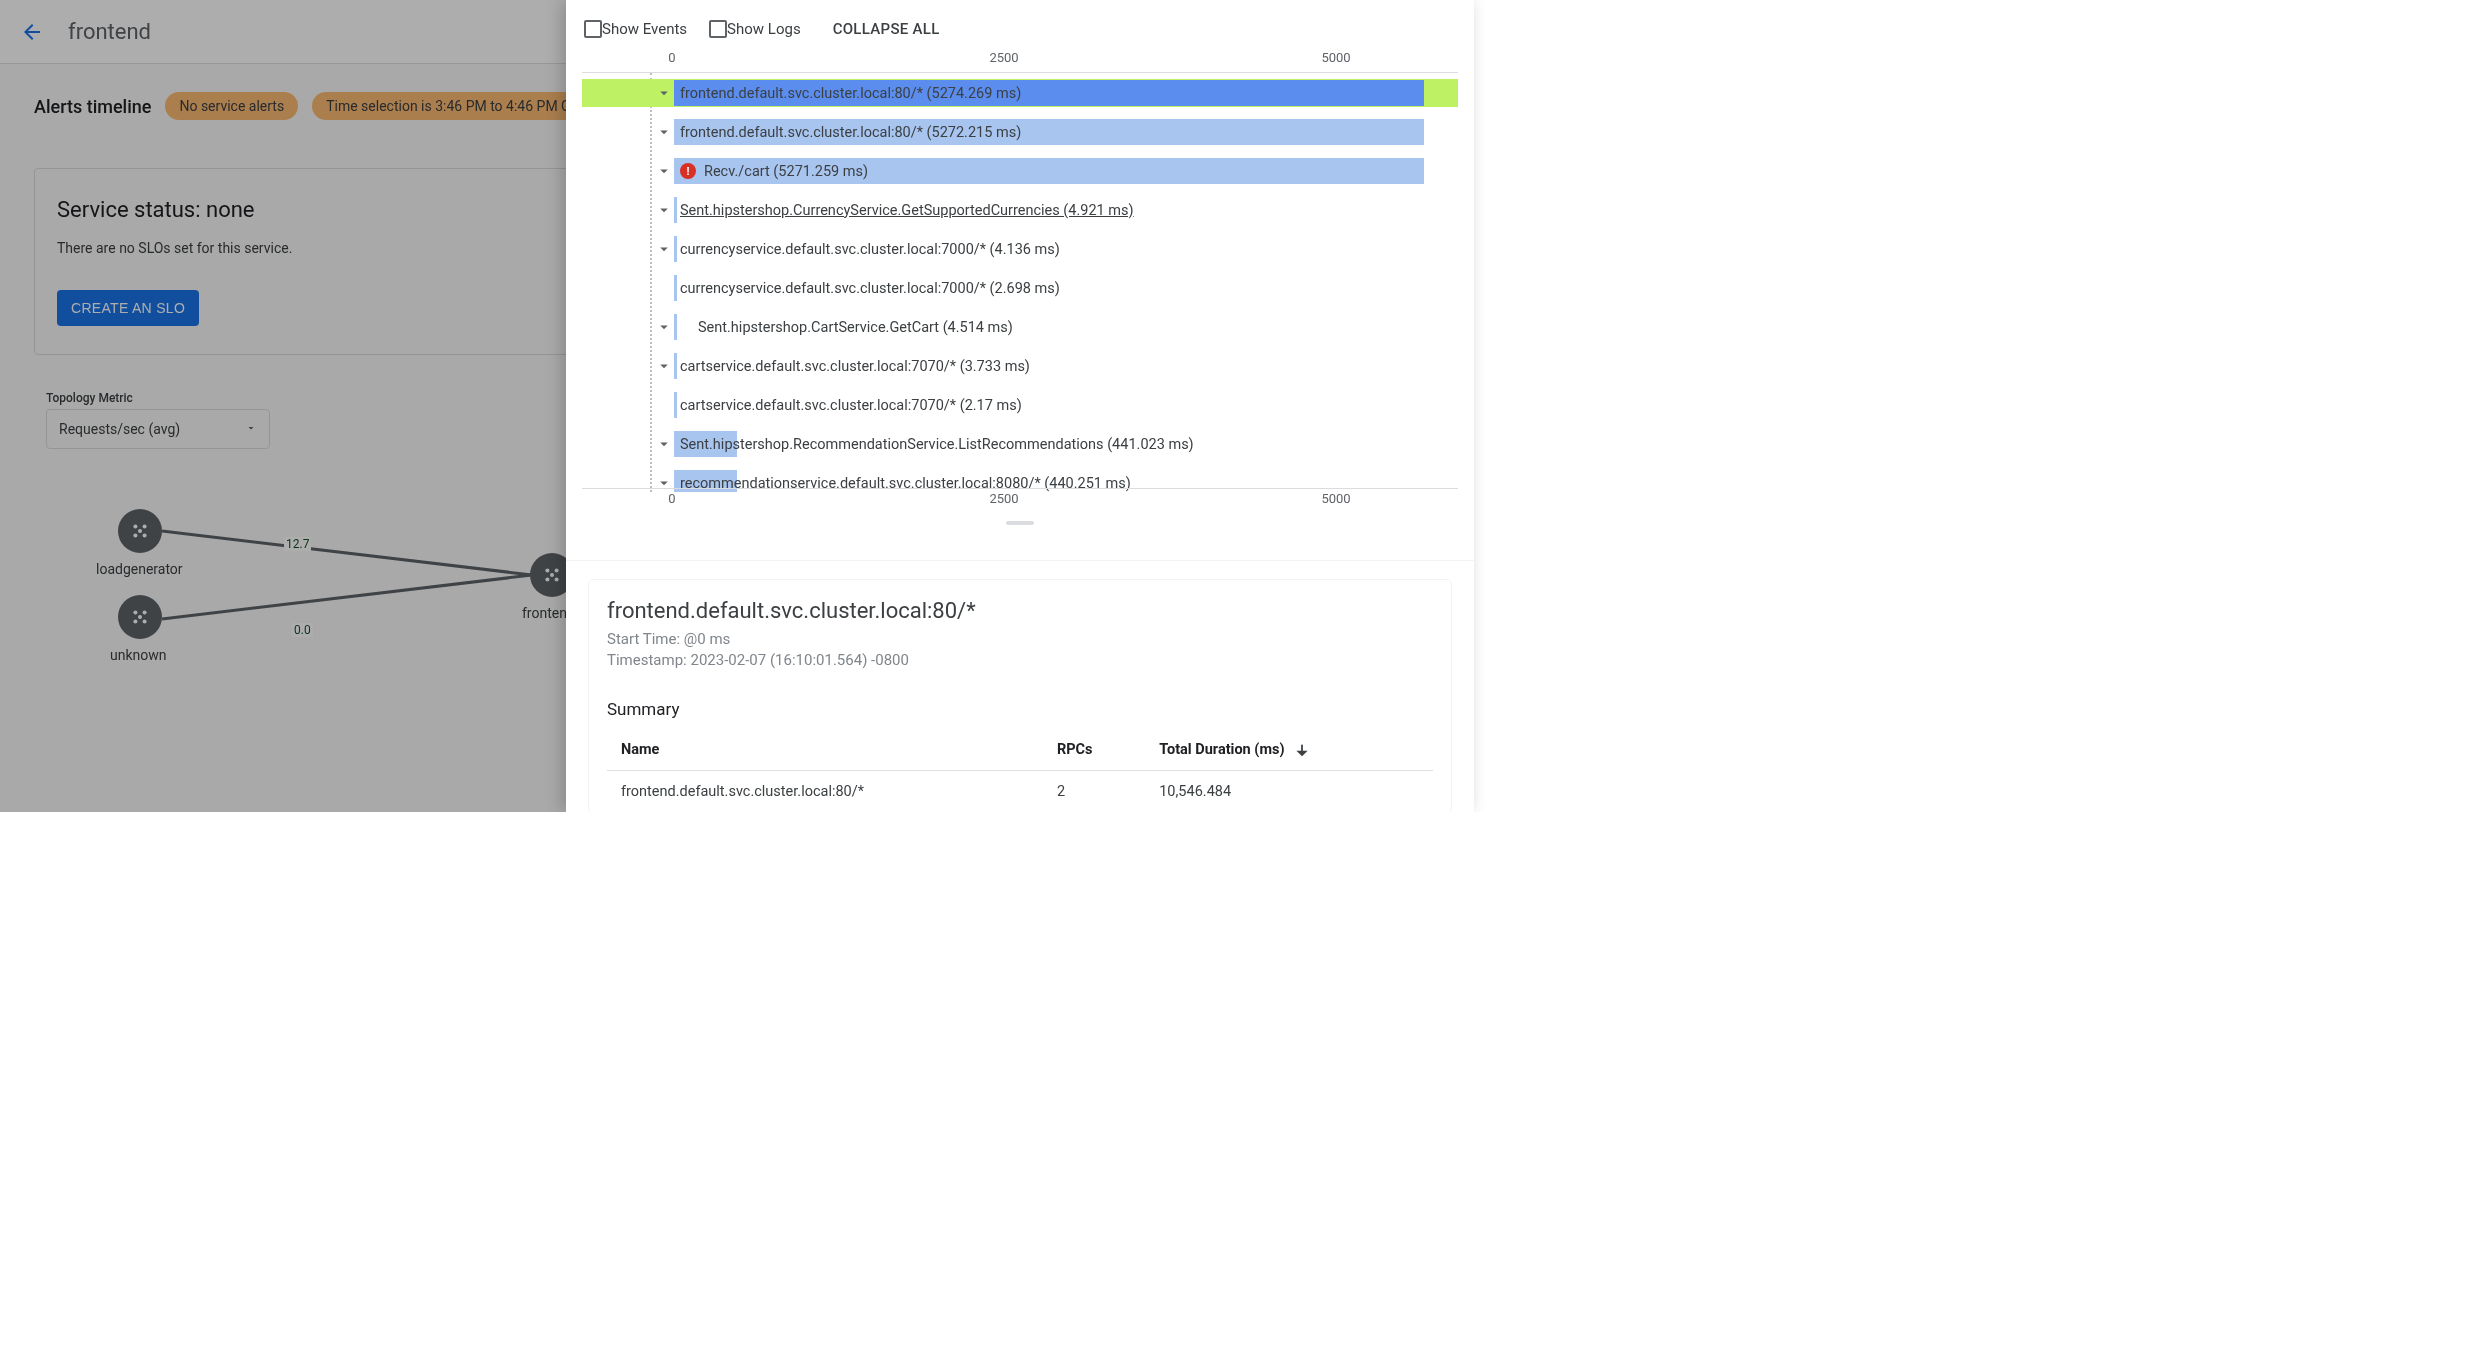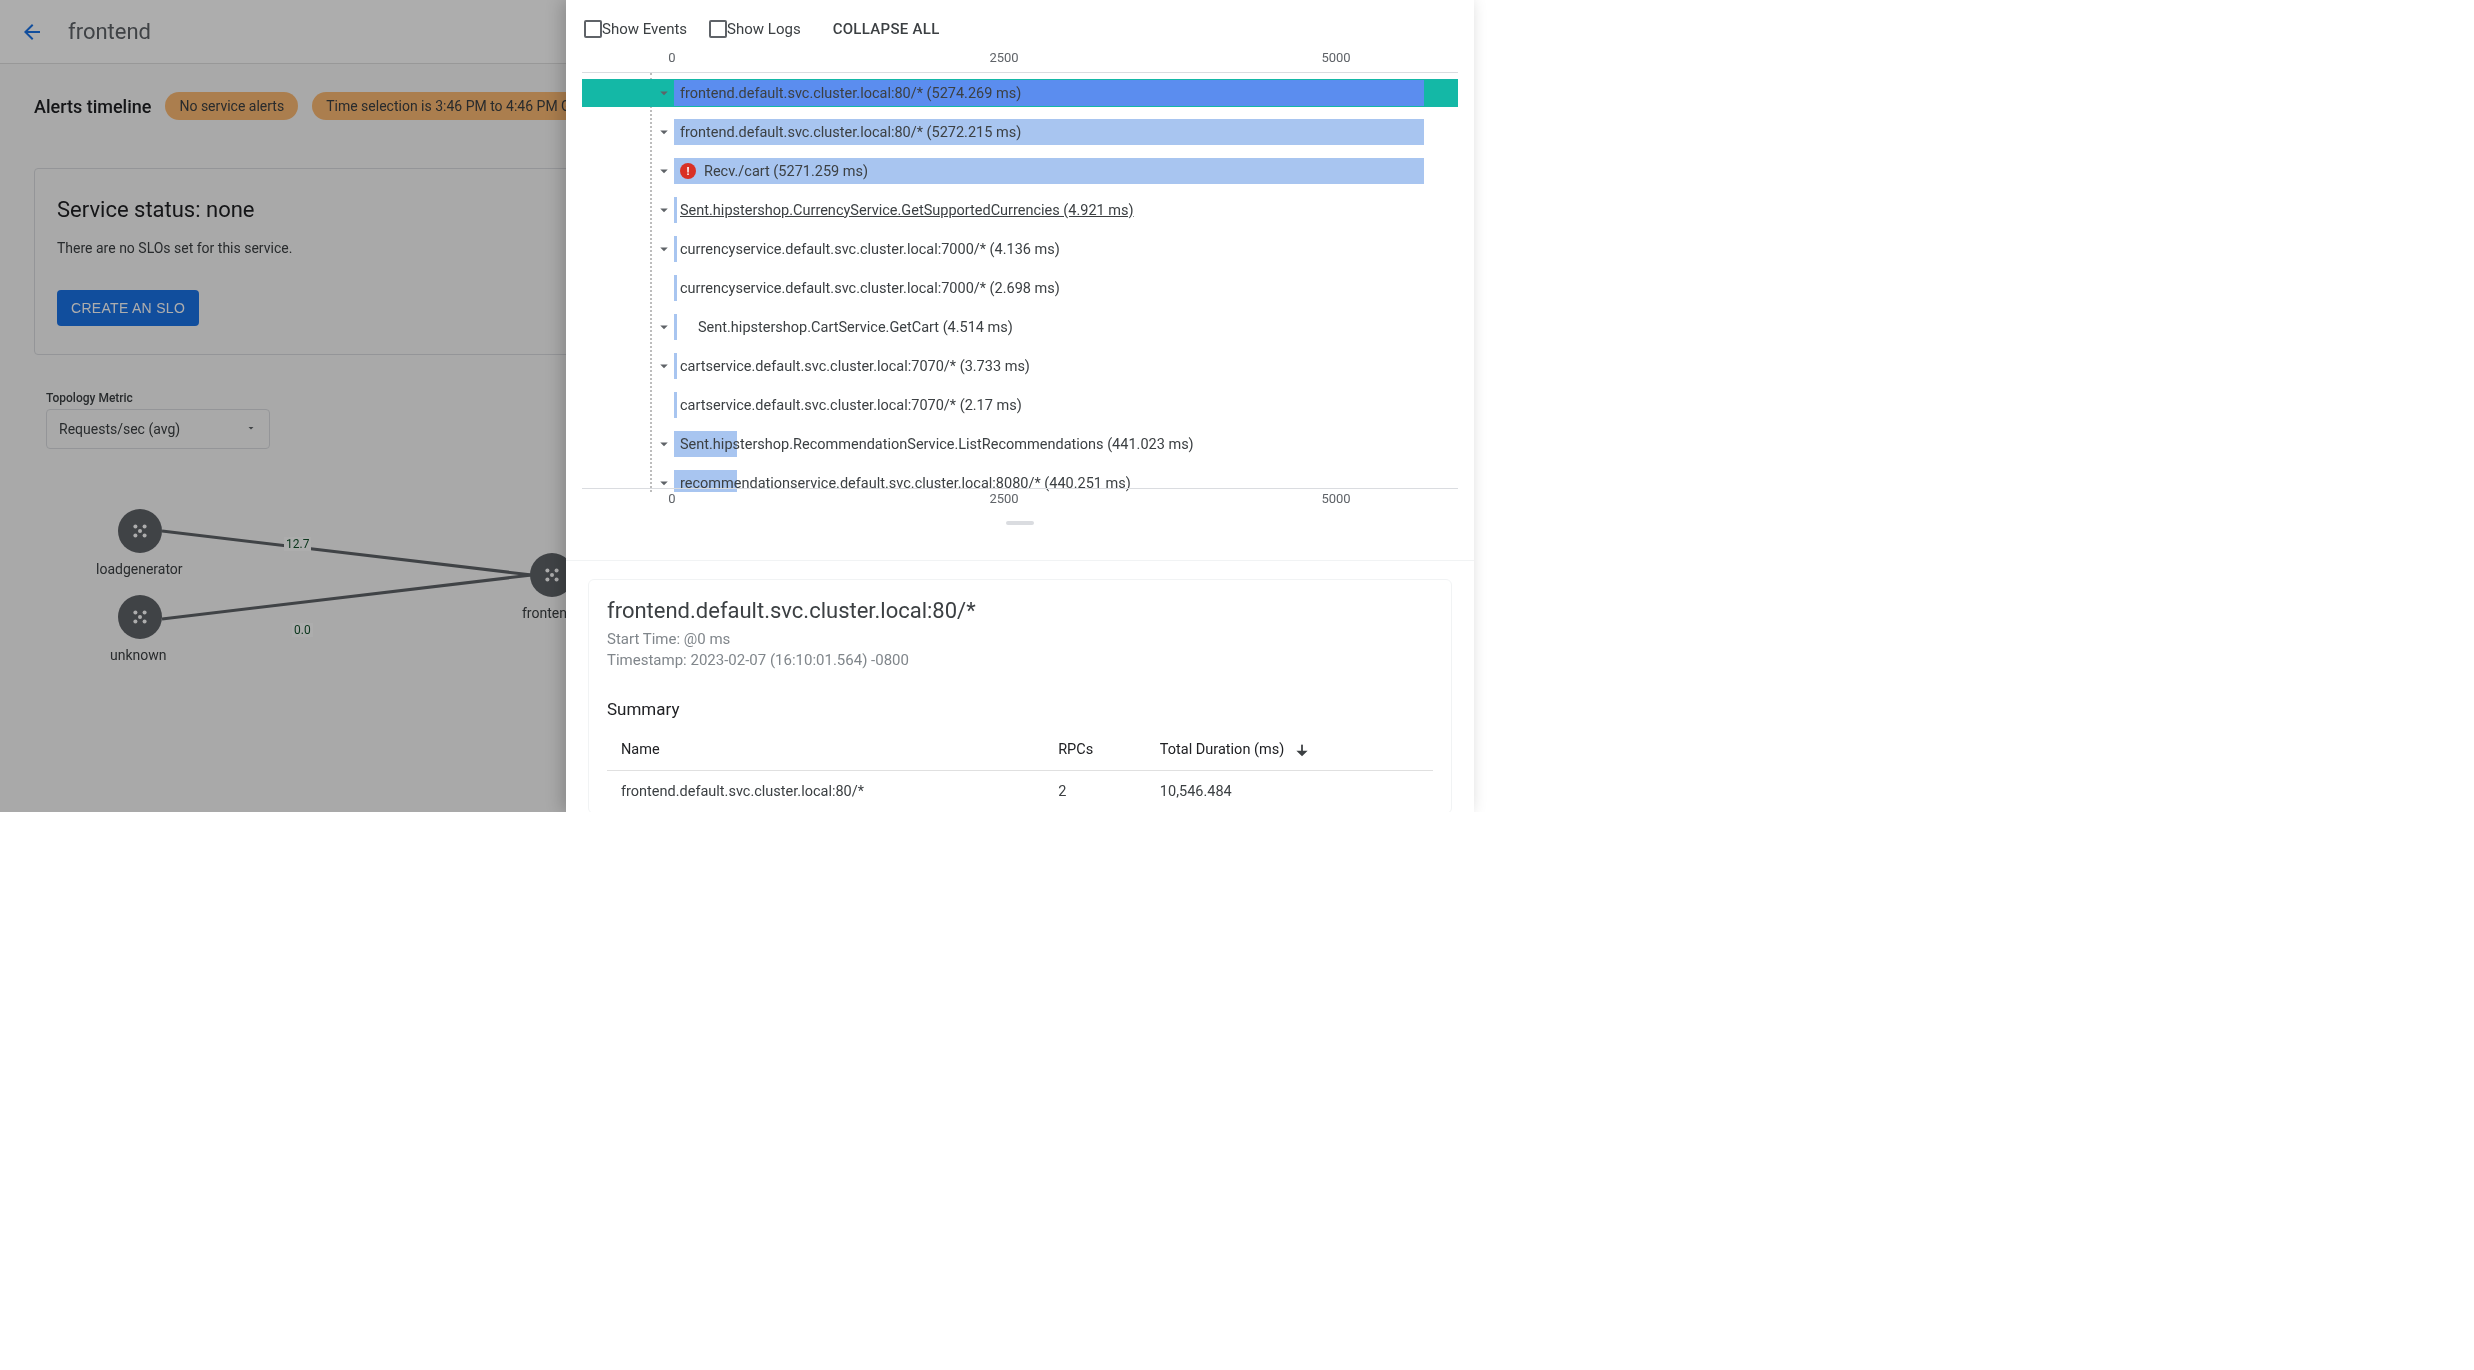--- a/index.html
+++ b/index.html
@@ -181,21 +181,21 @@
     padding-top: 6px;
     flex: 0 0 auto;
   }
   .span-row {
     position: relative;
     height: 28px;
     display:flex;
     align-items:center;
     margin-bottom: 11px;
   }
-  .span-row.highlight { background:#14b8a6; }
+  .span-row.highlight { background:#bef264; }
   .guide-line {
     position:absolute;
     left: 68px;
     top: 0; bottom:0;
     border-left: 2px dotted #bdbdbd;
   }
   .chevron {
     position:absolute;
     width: 20px; height:20px;
     display:flex; align-items:center; justify-content:center;
@@ -251,21 +251,21 @@
   .detail-title { font-size:22px; color:#3c4043; margin-bottom:6px; }
   .detail-sub { font-size:15px; color:#80868b; line-height:1.4; }
   .summary-h { font-size:17px; margin-top:28px; margin-bottom:10px;}
   table.summary { width:100%; border-collapse: collapse; font-size:14.5px;}
   table.summary th, table.summary td {
     text-align:left;
     padding: 12px 14px;
     border-bottom: 1px solid #eceff1;
     color:#3c4043;
   }
-  table.summary th { font-weight:400; color:#202124; border-bottom: 1px solid #e0e0e0;}
+  table.summary th { font-weight:700; color:#202124; border-bottom: 1px solid #e0e0e0;}
   .sort-arrow { display:inline-block; margin-left:6px; }
   .sort-arrow svg{ width:16px; height:16px; vertical-align:middle; }
 
   .svg-fill { fill: currentColor; }
 </style>
 </head>
 <body>
 
 <div class="viewport">
 

